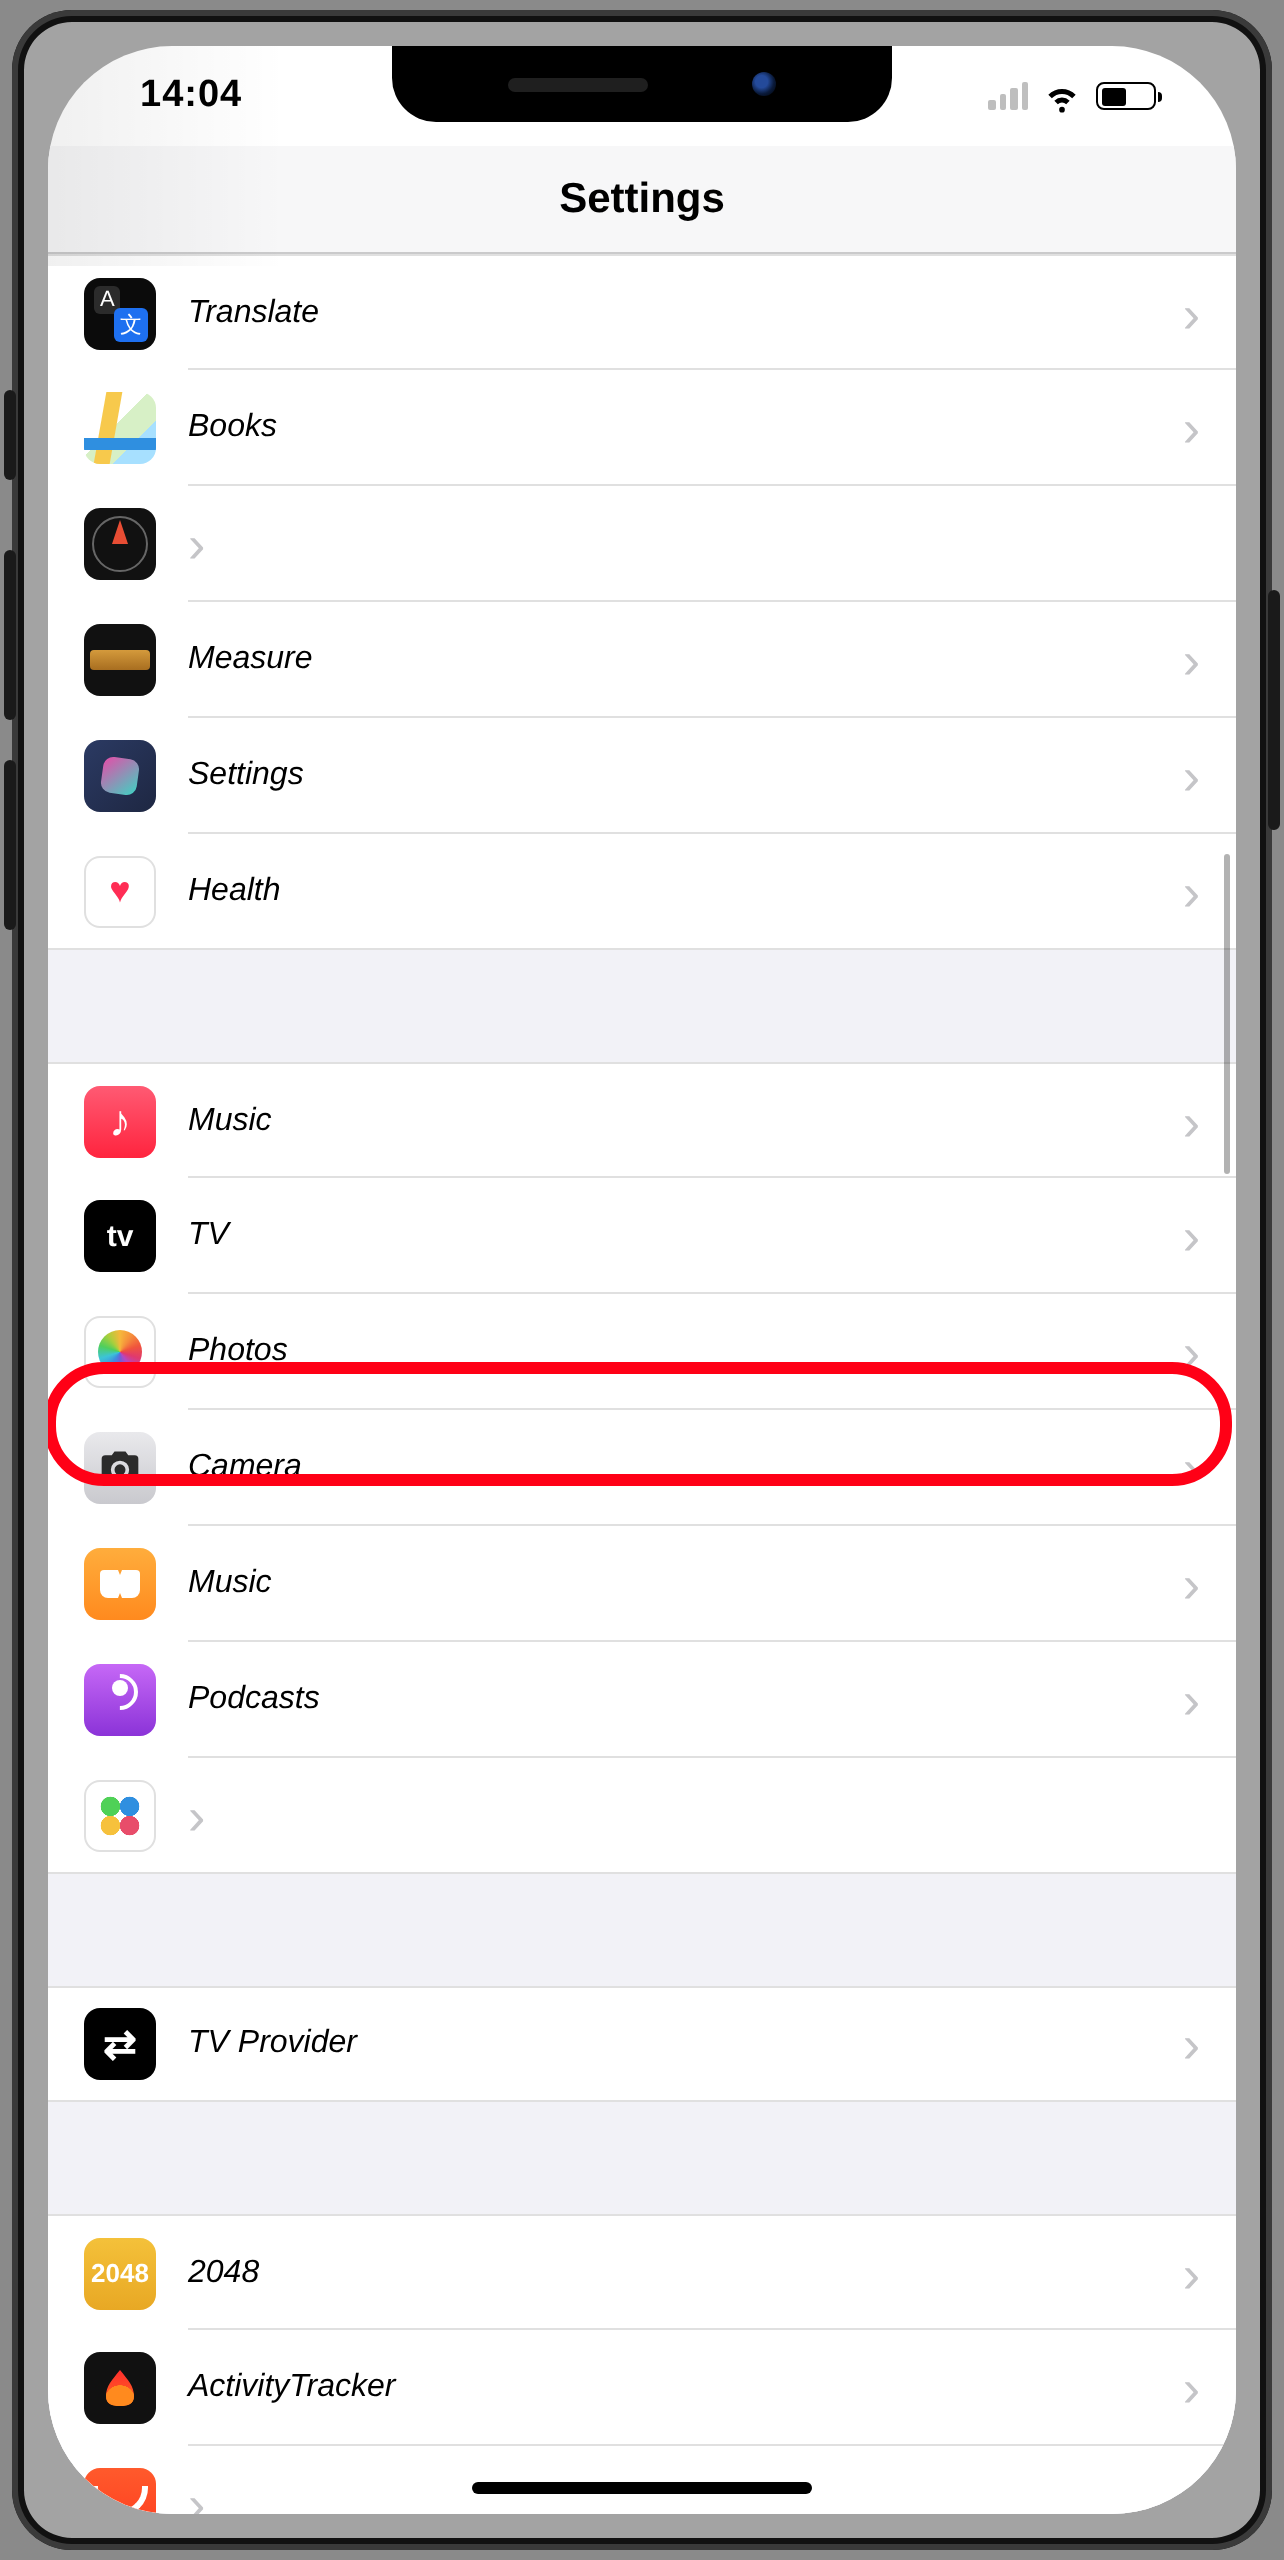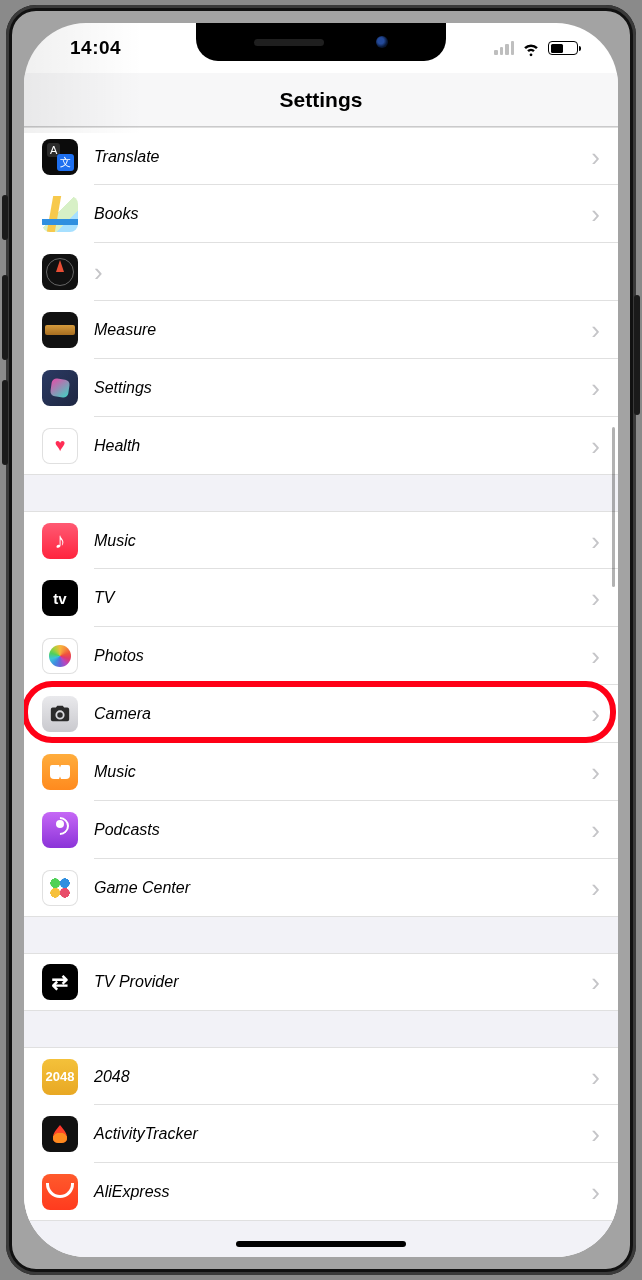--- a/index.html
+++ b/index.html
@@ -92,21 +92,21 @@
   }
 
   
   .content {
     background:#f2f2f7;
     height: calc(100% - 104px);
     overflow:hidden;
     position:relative;
   }
   .group { background:#fff; }
-  .group + .group { margin-top: 36px; }
+  .group + .group { margin-top: 56px; }
   .row {
     display:flex; align-items:center;
     height: 58px;
     padding: 0 18px 0 18px;
     position:relative;
     cursor:pointer;
   }
   .row::after {
     content:'';
     position:absolute; left:70px; right:0; bottom:0;
@@ -289,21 +289,20 @@
           <div class="row-label">Music</div>
           <div class="chev">›</div>
         </div>
         <div class="row">
           <div class="app-ic ic-podcasts"></div>
           <div class="row-label">Podcasts</div>
           <div class="chev">›</div>
         </div>
         <div class="row">
           <div class="app-ic ic-gc"></div>
-          <div class="row-label">Game Center</div>
           <div class="chev">›</div>
         </div>
       </div>
 
       <div class="group">
         <div class="row">
           <div class="app-ic ic-tvp"></div>
           <div class="row-label">TV Provider</div>
           <div class="chev">›</div>
         </div>
@@ -315,21 +314,20 @@
           <div class="row-label">2048</div>
           <div class="chev">›</div>
         </div>
         <div class="row">
           <div class="app-ic ic-activity"></div>
           <div class="row-label">ActivityTracker</div>
           <div class="chev">›</div>
         </div>
         <div class="row">
           <div class="app-ic ic-ali"></div>
-          <div class="row-label">AliExpress</div>
           <div class="chev">›</div>
         </div>
       </div>
 
       <div class="scroll-ind" style="top:300px; height:160px;"></div>
 
       <div class="hl" id="highlight" style="left: -2px; top: 554px; width: 594px; height: 62px;"></div>
     </div>
 
     <div class="home-ind"></div>

